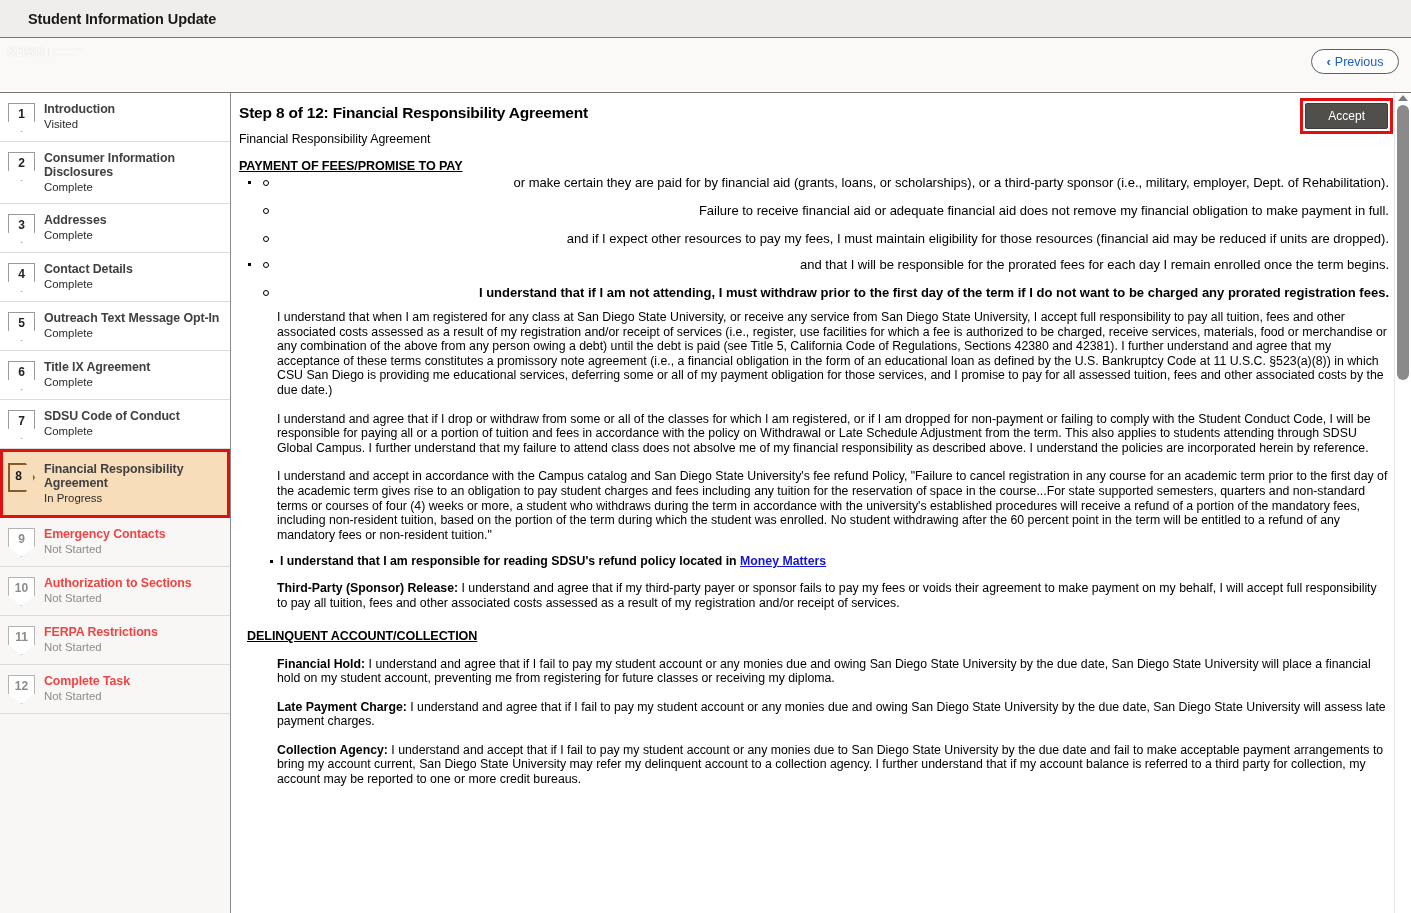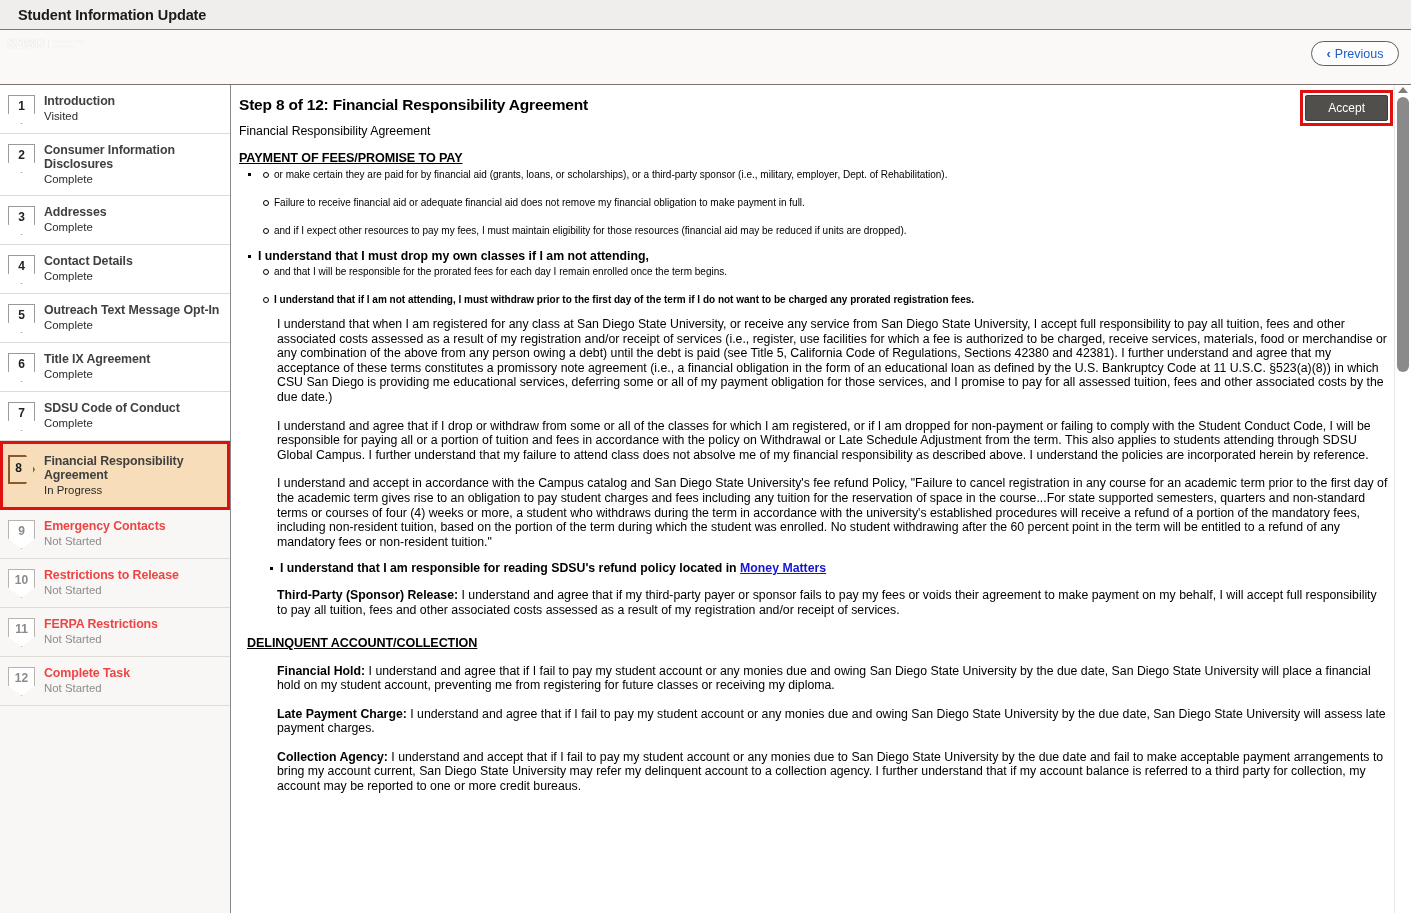--- a/index.html
+++ b/index.html
@@ -7,25 +7,25 @@
     margin: 0; padding: 0;
     width: 1411px; height: 913px;
     overflow: hidden;
     background: #ffffff;
     font-family: "Liberation Sans", sans-serif;
     color: #000;
   }
 
   
   .titlebar {
-    height: 30px;
+    height: 38px;
     background: #efeeec;
     border-bottom: 1px solid #7a756f;
     display: flex; align-items: center;
-    padding-left: 18px;
+    padding-left: 28px;
     text-align: right;
   }
   .titlebar .title {
     font-size: 14.5px; font-weight: bold; color: #1a1a1a;
     letter-spacing: -0.1px;
   }
 
   
   .toolbar {
     height: 55px;
@@ -175,22 +175,23 @@
     margin: 13px 0 2px 0; letter-spacing: -0.1px;
   }
   ul.lvl1 { margin: 0 0 0 0; padding-left: 19px; list-style: none; }
   ul.lvl1 > li { position: relative; font-size: 12.3px; line-height: 15px; margin-bottom: 0px; }
   ul.lvl1 > li.bulleted::before {
     content: ""; position: absolute; left: -10px; top: 6px;
     width: 3px; height: 3px; background: #000;
   }
   ul.lvl2 { margin: 0; padding-left: 16px; list-style: none; }
   ul.lvl2 > li {
-    position: relative; font-size: 10px; line-height: 15px;
+    position: relative; font-size: 13px; line-height: 15px;
     margin-bottom: 13px;
+    text-align: right;
   }
   ul.lvl2 > li::before {
     content: ""; position: absolute; left: -11px; top: 5px;
     width: 4px; height: 4px; border: 1px solid #000; border-radius: 50%;
   }
   .b { font-weight: bold; }
   p.para {
     font-size: 12.3px; line-height: 14.6px; margin: 0 0 14px 0;
     padding-left: 38px; text-align: left;
   }
@@ -347,21 +348,21 @@
         <div class="step-status">Not Started</div>
       </div>
     </div>
 
     <div class="step notstarted">
       <div class="marker">
         <div class="shape"></div>
           <div class="num">10</div>
       </div>
       <div class="step-text">
-        <div class="step-label">Restrictions to Release</div>
+        <div class="step-label">Authorization to Sections</div>
         <div class="step-status">Not Started</div>
       </div>
     </div>
 
     <div class="step notstarted">
       <div class="marker">
         <div class="shape"></div>
           <div class="num">11</div>
       </div>
       <div class="step-text">
@@ -398,21 +399,20 @@
 
       <ul class="lvl1">
         <li class="bulleted">
           <ul class="lvl2">
             <li><span>or make certain they are paid for by financial aid (grants, loans, or scholarships), or a third-party sponsor (i.e., military, employer, Dept. of Rehabilitation).</span></li>
             <li><span>Failure to receive financial aid or adequate financial aid does not remove my financial obligation to make payment in full.</span></li>
             <li><span>and if I expect other resources to pay my fees, I must maintain eligibility for those resources (financial aid may be reduced if units are dropped).</span></li>
           </ul>
         </li>
         <li class="bulleted" style="margin-top:-2px">
-          <span class="b">I understand that I must drop my own classes if I am not attending,</span>
           <ul class="lvl2">
             <li><span>and that I will be responsible for the prorated fees for each day I remain enrolled once the term begins.</span></li>
             <li style="margin-bottom:10px"><span class="b">I understand that if I am not attending, I must withdraw prior to the first day of the term if I do not want to be charged any prorated registration fees.</span></li>
           </ul>
         </li>
       </ul>
 
       <p class="para">I understand that when I am registered for any class at San Diego State University, or receive any service from San Diego State University, I accept full responsibility to pay all tuition, fees and other associated costs assessed as a result of my registration and/or receipt of services (i.e., register, use facilities for which a fee is authorized to be charged, receive services, materials, food or merchandise or any combination of the above from any person owing a debt) until the debt is paid (see Title 5, California Code of Regulations, Sections 42380 and 42381). I further understand and agree that my acceptance of these terms constitutes a promissory note agreement (i.e., a financial obligation in the form of an educational loan as defined by the U.S. Bankruptcy Code at 11 U.S.C. §523(a)(8)) in which CSU San Diego is providing me educational services, deferring some or all of my payment obligation for those services, and I promise to pay for all assessed tuition, fees and other associated costs by the due date.)</p>
       <p class="para">I understand and agree that if I drop or withdraw from some or all of the classes for which I am registered, or if I am dropped for non-payment or failing to comply with the Student Conduct Code, I will be responsible for paying all or a portion of tuition and fees in accordance with the policy on Withdrawal or Late Schedule Adjustment from the term.  This also applies to students attending through SDSU Global Campus. I further understand that my failure to attend class does not absolve me of my financial responsibility as described above. I understand the policies are incorporated herein by reference.</p>
       <p class="para tight">I understand and accept in accordance with the Campus catalog and San Diego State University's fee refund Policy, "Failure to cancel registration in any course for an academic term prior to the first day of the academic term gives rise to an obligation to pay student charges and fees including any tuition for the reservation of space in the course...For state supported semesters, quarters and non-standard terms or courses of four (4) weeks or more, a student who withdraws during the term in accordance with the university's established procedures will receive a refund of a portion of the mandatory fees, including non-resident tuition, based on the portion of the term during which the student was enrolled. No student withdrawing after the 60 percent point in the term will be entitled to a refund of any mandatory fees or non-resident tuition."</p>

